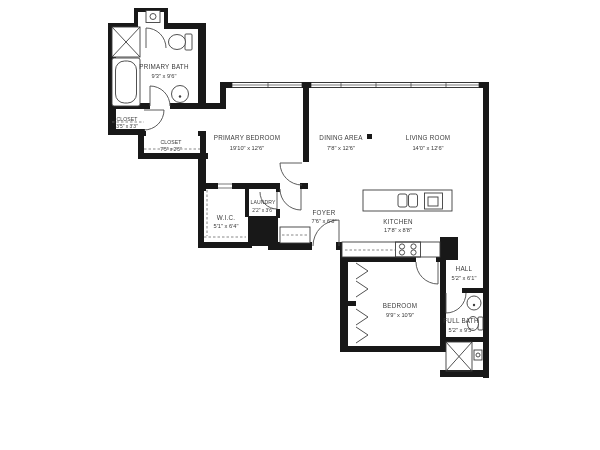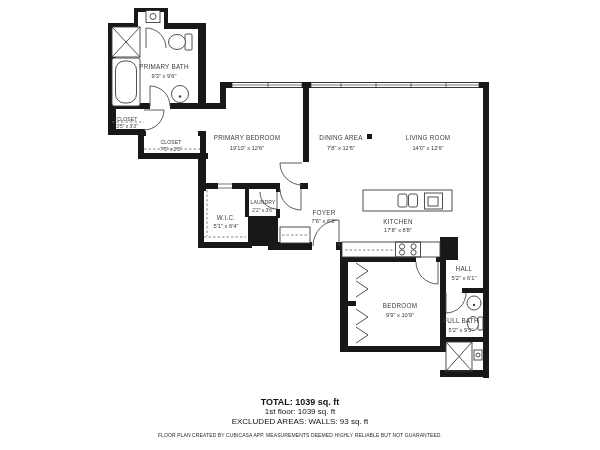--- a/index.html
+++ b/index.html
@@ -230,19 +230,13 @@
     <text class="rd" x="398" y="232">17'8" x 8'8"</text>
     <text class="rn" x="464" y="271">HALL</text>
     <text class="rd" x="464" y="280">5'2" x 6'1"</text>
     <text class="rn" x="400" y="308">BEDROOM</text>
     <text class="rd" x="400" y="317">9'9" x 10'9"</text>
     <text class="rn" x="461" y="323">FULL BATH</text>
     <text class="rd" x="461" y="332">5'2" x 9'5"</text>
   </g>
 </svg>
 
-  <div class="summary">
-    <div class="sum-total">TOTAL: 1039 sq. ft</div>
-    <div class="sum-line">1st floor: 1039 sq. ft</div>
-    <div class="sum-line">EXCLUDED AREAS: WALLS: 93 sq. ft</div>
-    <div class="sum-disc">FLOOR PLAN CREATED BY CUBICASA APP. MEASUREMENTS DEEMED HIGHLY RELIABLE BUT NOT GUARANTEED.</div>
-  </div>
 </div>
 
 </body></html>

